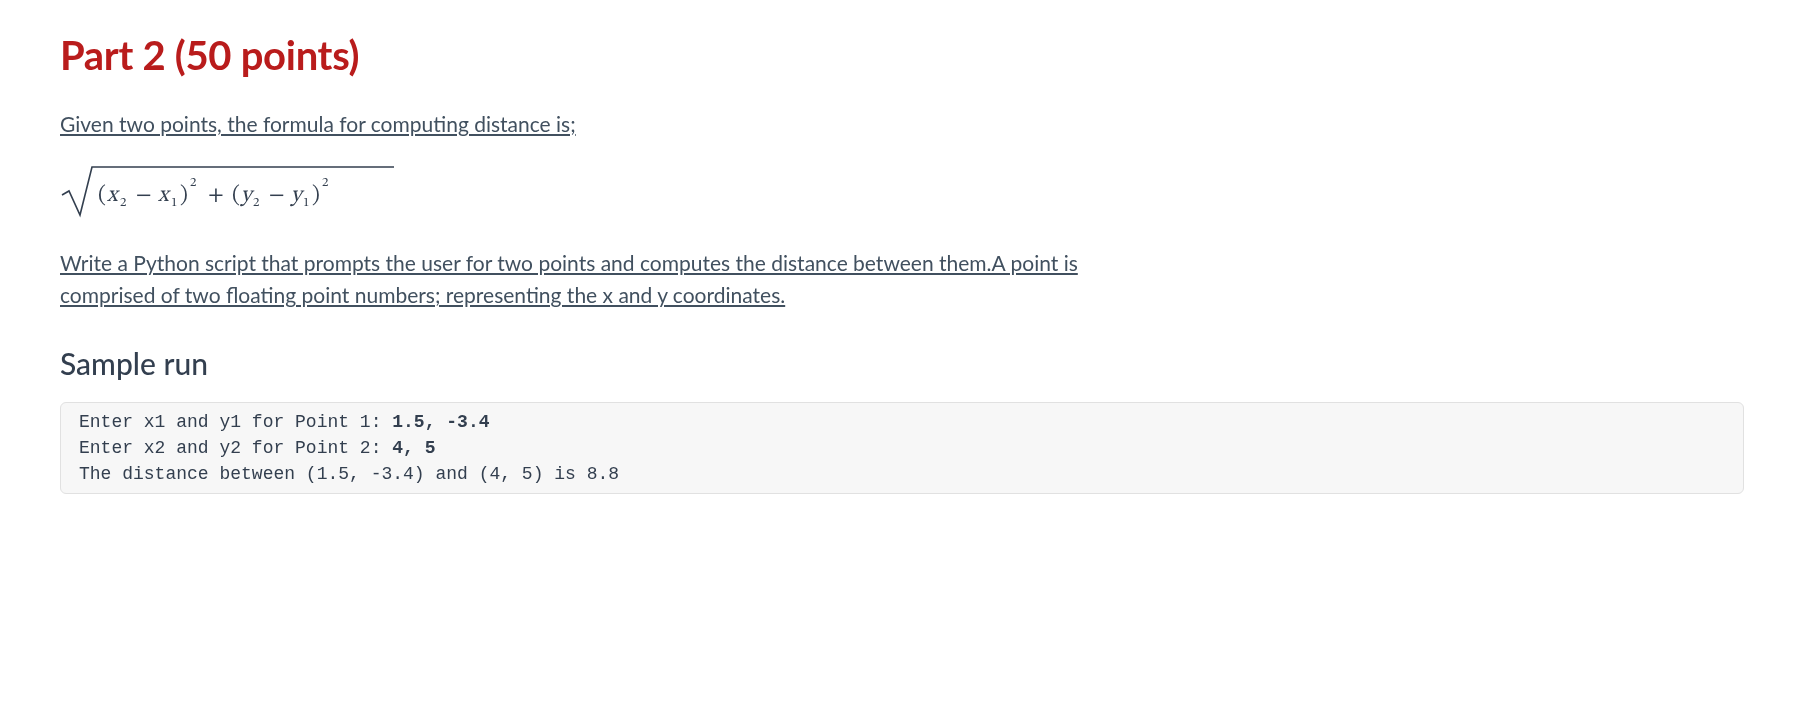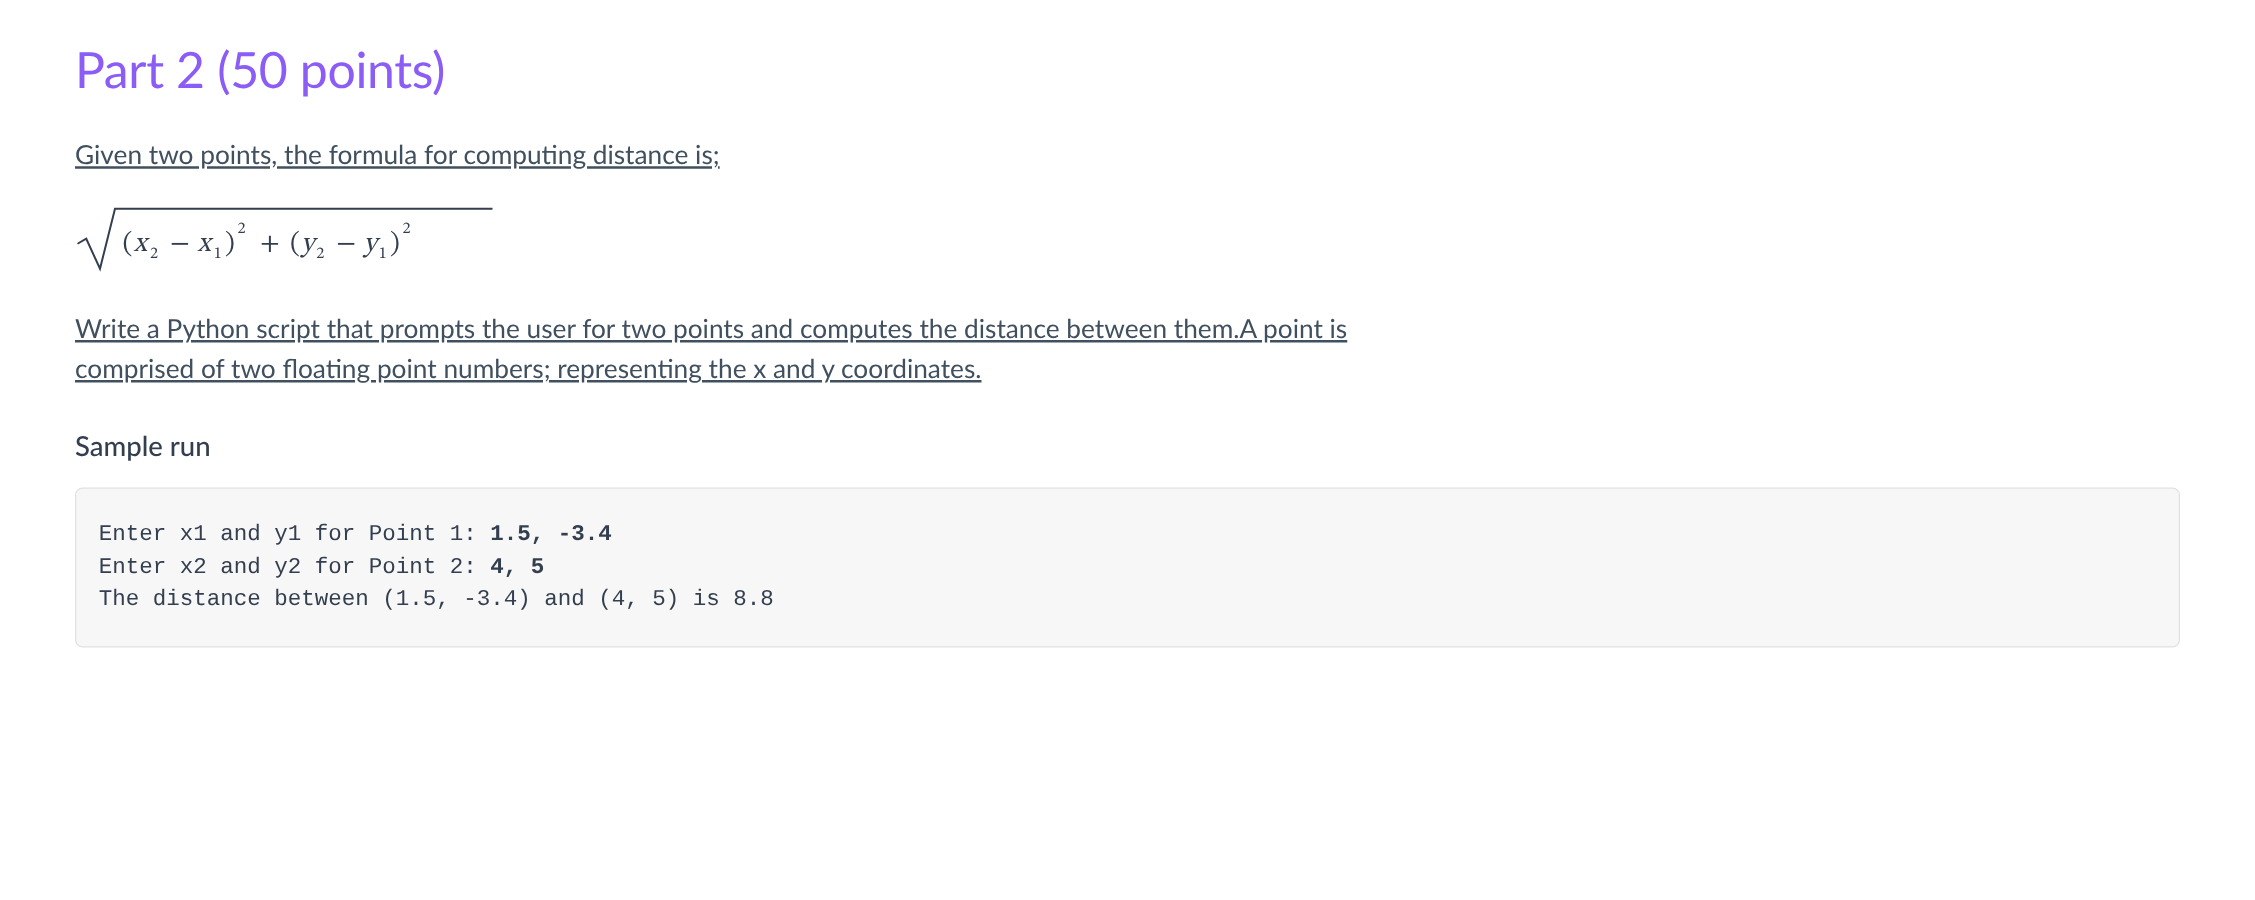--- a/index.html
+++ b/index.html
@@ -11,27 +11,27 @@
     font-family: -apple-system, BlinkMacSystemFont, "Segoe UI", "Lato", "Helvetica Neue", Arial, sans-serif;
     color: #333f4f;
     padding: 24px 60px 40px 60px;
     font-size: 21px;
     line-height: 1.55;
     max-width: 1804px;
     box-sizing: border-box;
   }
   h1.part-title {
     font-size: 40px;
-    font-weight: 400;
-    color: #8b5cf6;
+    font-weight: 700;
+    color: #b91c1c;
     margin: 0 0 22px 0;
     letter-spacing: -0.3px;
   }
   h2.subheading {
-    font-size: 22px;
+    font-size: 30px;
     font-weight: 500;
     color: #333f4f;
     margin: 28px 0 16px 0;
   }
   p.body-text {
     margin: 0 0 22px 0;
     color: #41505f;
     max-width: 1110px;
     text-decoration: underline;
   }
@@ -42,21 +42,21 @@
     align-items: center;
   }
   .formula svg {
     height: 56px;
     width: auto;
   }
   pre.sample {
     background: #f7f7f7;
     border: 1px solid #e1e1e1;
     border-radius: 6px;
-    padding: 24px 18px;
+    padding: 6px 18px;
     font-family: ui-monospace, SFMono-Regular, "SF Mono", Menlo, Consolas, "Liberation Mono", monospace;
     font-size: 18px;
     line-height: 1.45;
     color: #333f4f;
     white-space: pre;
     overflow-x: auto;
     margin: 0;
   }
   pre.sample .b { font-weight: 700; }
 </style>

